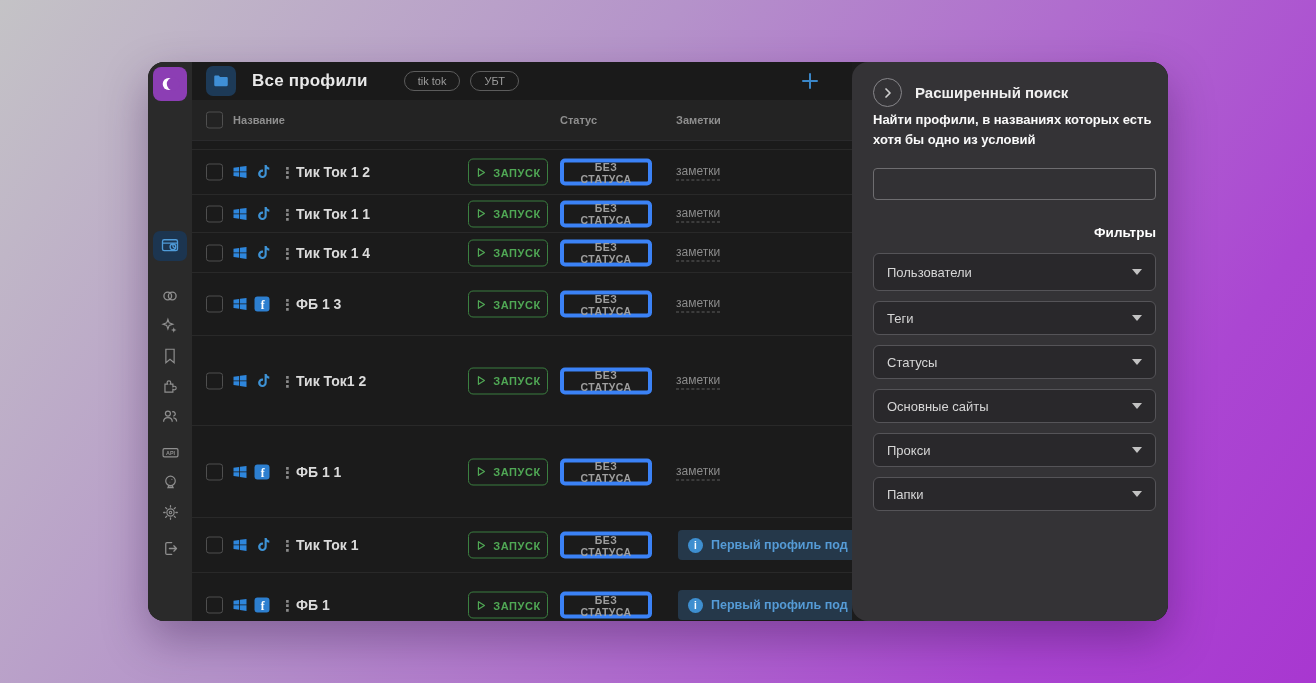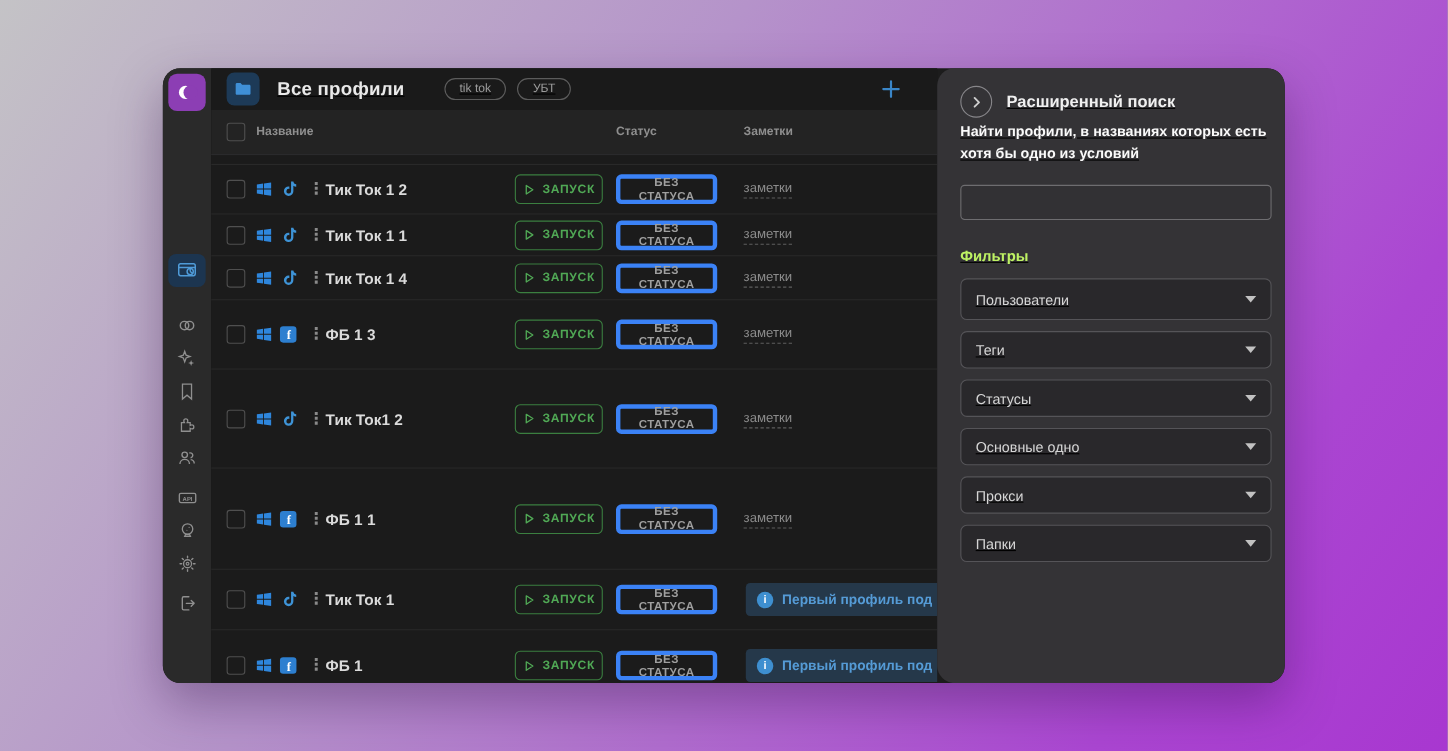--- a/index.html
+++ b/index.html
@@ -5,21 +5,21 @@
   html,body{margin:0;padding:0;}
   body{
     width:1316px;height:683px;overflow:hidden;
     font-family:"Liberation Sans","DejaVu Sans",sans-serif;
     background:linear-gradient(125deg,#c4c3c6 0%,#b593ca 38%,#ab46d2 82%,#a837d0 100%);
   }
   .stage{position:relative;width:1316px;height:683px;}
   .window{
     position:absolute;left:148px;top:62px;width:1020px;height:559px;
     border-radius:16px;overflow:hidden;display:flex;
-    background:#1c1c1c;box-shadow:0 18px 45px rgba(40,10,60,.35);text-decoration:underline;
+    background:#1c1c1c;box-shadow:0 18px 45px rgba(40,10,60,.35);
   }
   
   .sidebar{width:44px;background:#2a2a2a;flex:0 0 44px;display:flex;flex-direction:column;align-items:center;}
   .logo{width:34px;height:34px;margin-top:5px;border-radius:8px;background:#8c3eb4;display:flex;align-items:center;justify-content:center;cursor:pointer;}
   .nav{margin-top:130px;display:flex;flex-direction:column;align-items:center;width:100%;}
   .nav-item{width:34px;height:30px;display:flex;align-items:center;justify-content:center;color:#8f8f8f;cursor:pointer;}
   .nav-item svg{stroke:#8f8f8f;}
   .nav-item.active{background:#1c3550;border-radius:7px;margin-bottom:14px;}
   .nav-item.active svg{stroke:#4f9bd8;}
   .nav-item.gap-top{margin-top:6px;}
@@ -48,21 +48,21 @@
   .note-chip{left:486px;right:-6px;height:30px;background:#25384a;border-radius:4px;display:flex;align-items:center;gap:8px;padding:0 10px;cursor:pointer;}
   .note-chip .info{width:15px;height:15px;border-radius:50%;background:#3e8fd0;color:#fff;font-size:10px;font-weight:bold;display:flex;align-items:center;justify-content:center;flex:0 0 15px;font-style:normal;}
   .note-chip .ntext{color:#559bd6;font-size:12.5px;font-weight:bold;white-space:nowrap;overflow:hidden;}
   
   .panel{flex:0 0 316px;width:316px;background:#343336;border-radius:16px;position:relative;z-index:3;padding:14px 12px 0 21px;box-sizing:border-box;}
   .panel-head{display:flex;align-items:center;gap:13px;margin-top:2px;}
   .collapse{width:29px;height:29px;border-radius:50%;border:1.5px solid #87868a;background:transparent;display:flex;align-items:center;justify-content:center;cursor:pointer;padding:0;}
   .panel-head h2{margin:0;font-size:15px;font-weight:bold;color:#f0f0f0;text-align:right;}
   .panel-desc{margin:3px 0 0 0;font-size:13px;font-weight:bold;color:#fafafa;line-height:1.5;max-width:280px;}
   .panel-input{margin-top:19px;width:283px;height:32px;box-sizing:border-box;background:#323134;border:1px solid #6e6d70;border-radius:4px;color:#e5e5e5;font-size:13px;padding:0 10px;outline:none;font-family:inherit;}
-  .filters-title{margin:25px 0 0 0;font-size:13.5px;font-weight:bold;color:#bef264;}
+  .filters-title{margin:25px 0 0 0;font-size:13.5px;font-weight:bold;color:#ffffff;text-align:right;}
   .filters{margin-top:13px;display:flex;flex-direction:column;gap:10px;}
   .dd{width:283px;height:34px;box-sizing:border-box;background:#29282b;border:1px solid #555458;border-radius:6px;display:flex;align-items:center;justify-content:space-between;padding:0 13px;cursor:pointer;}
   .dd:first-child{height:38px;}
   .dd-label{font-size:13px;color:#d6d6d6;}
   .caret{width:0;height:0;border-left:5px solid transparent;border-right:5px solid transparent;border-top:6px solid #c2c2c2;}
 </style>
 </head>
 <body>
 
 <div class="stage">
@@ -436,21 +436,21 @@
     <span class="dd-label">Теги</span>
     <span class="caret"></span>
   </div>
 
   <div class="dd">
     <span class="dd-label">Статусы</span>
     <span class="caret"></span>
   </div>
 
   <div class="dd">
-    <span class="dd-label">Основные одно</span>
+    <span class="dd-label">Основные сайты</span>
     <span class="caret"></span>
   </div>
 
   <div class="dd">
     <span class="dd-label">Прокси</span>
     <span class="caret"></span>
   </div>
 
   <div class="dd">
     <span class="dd-label">Папки</span>

